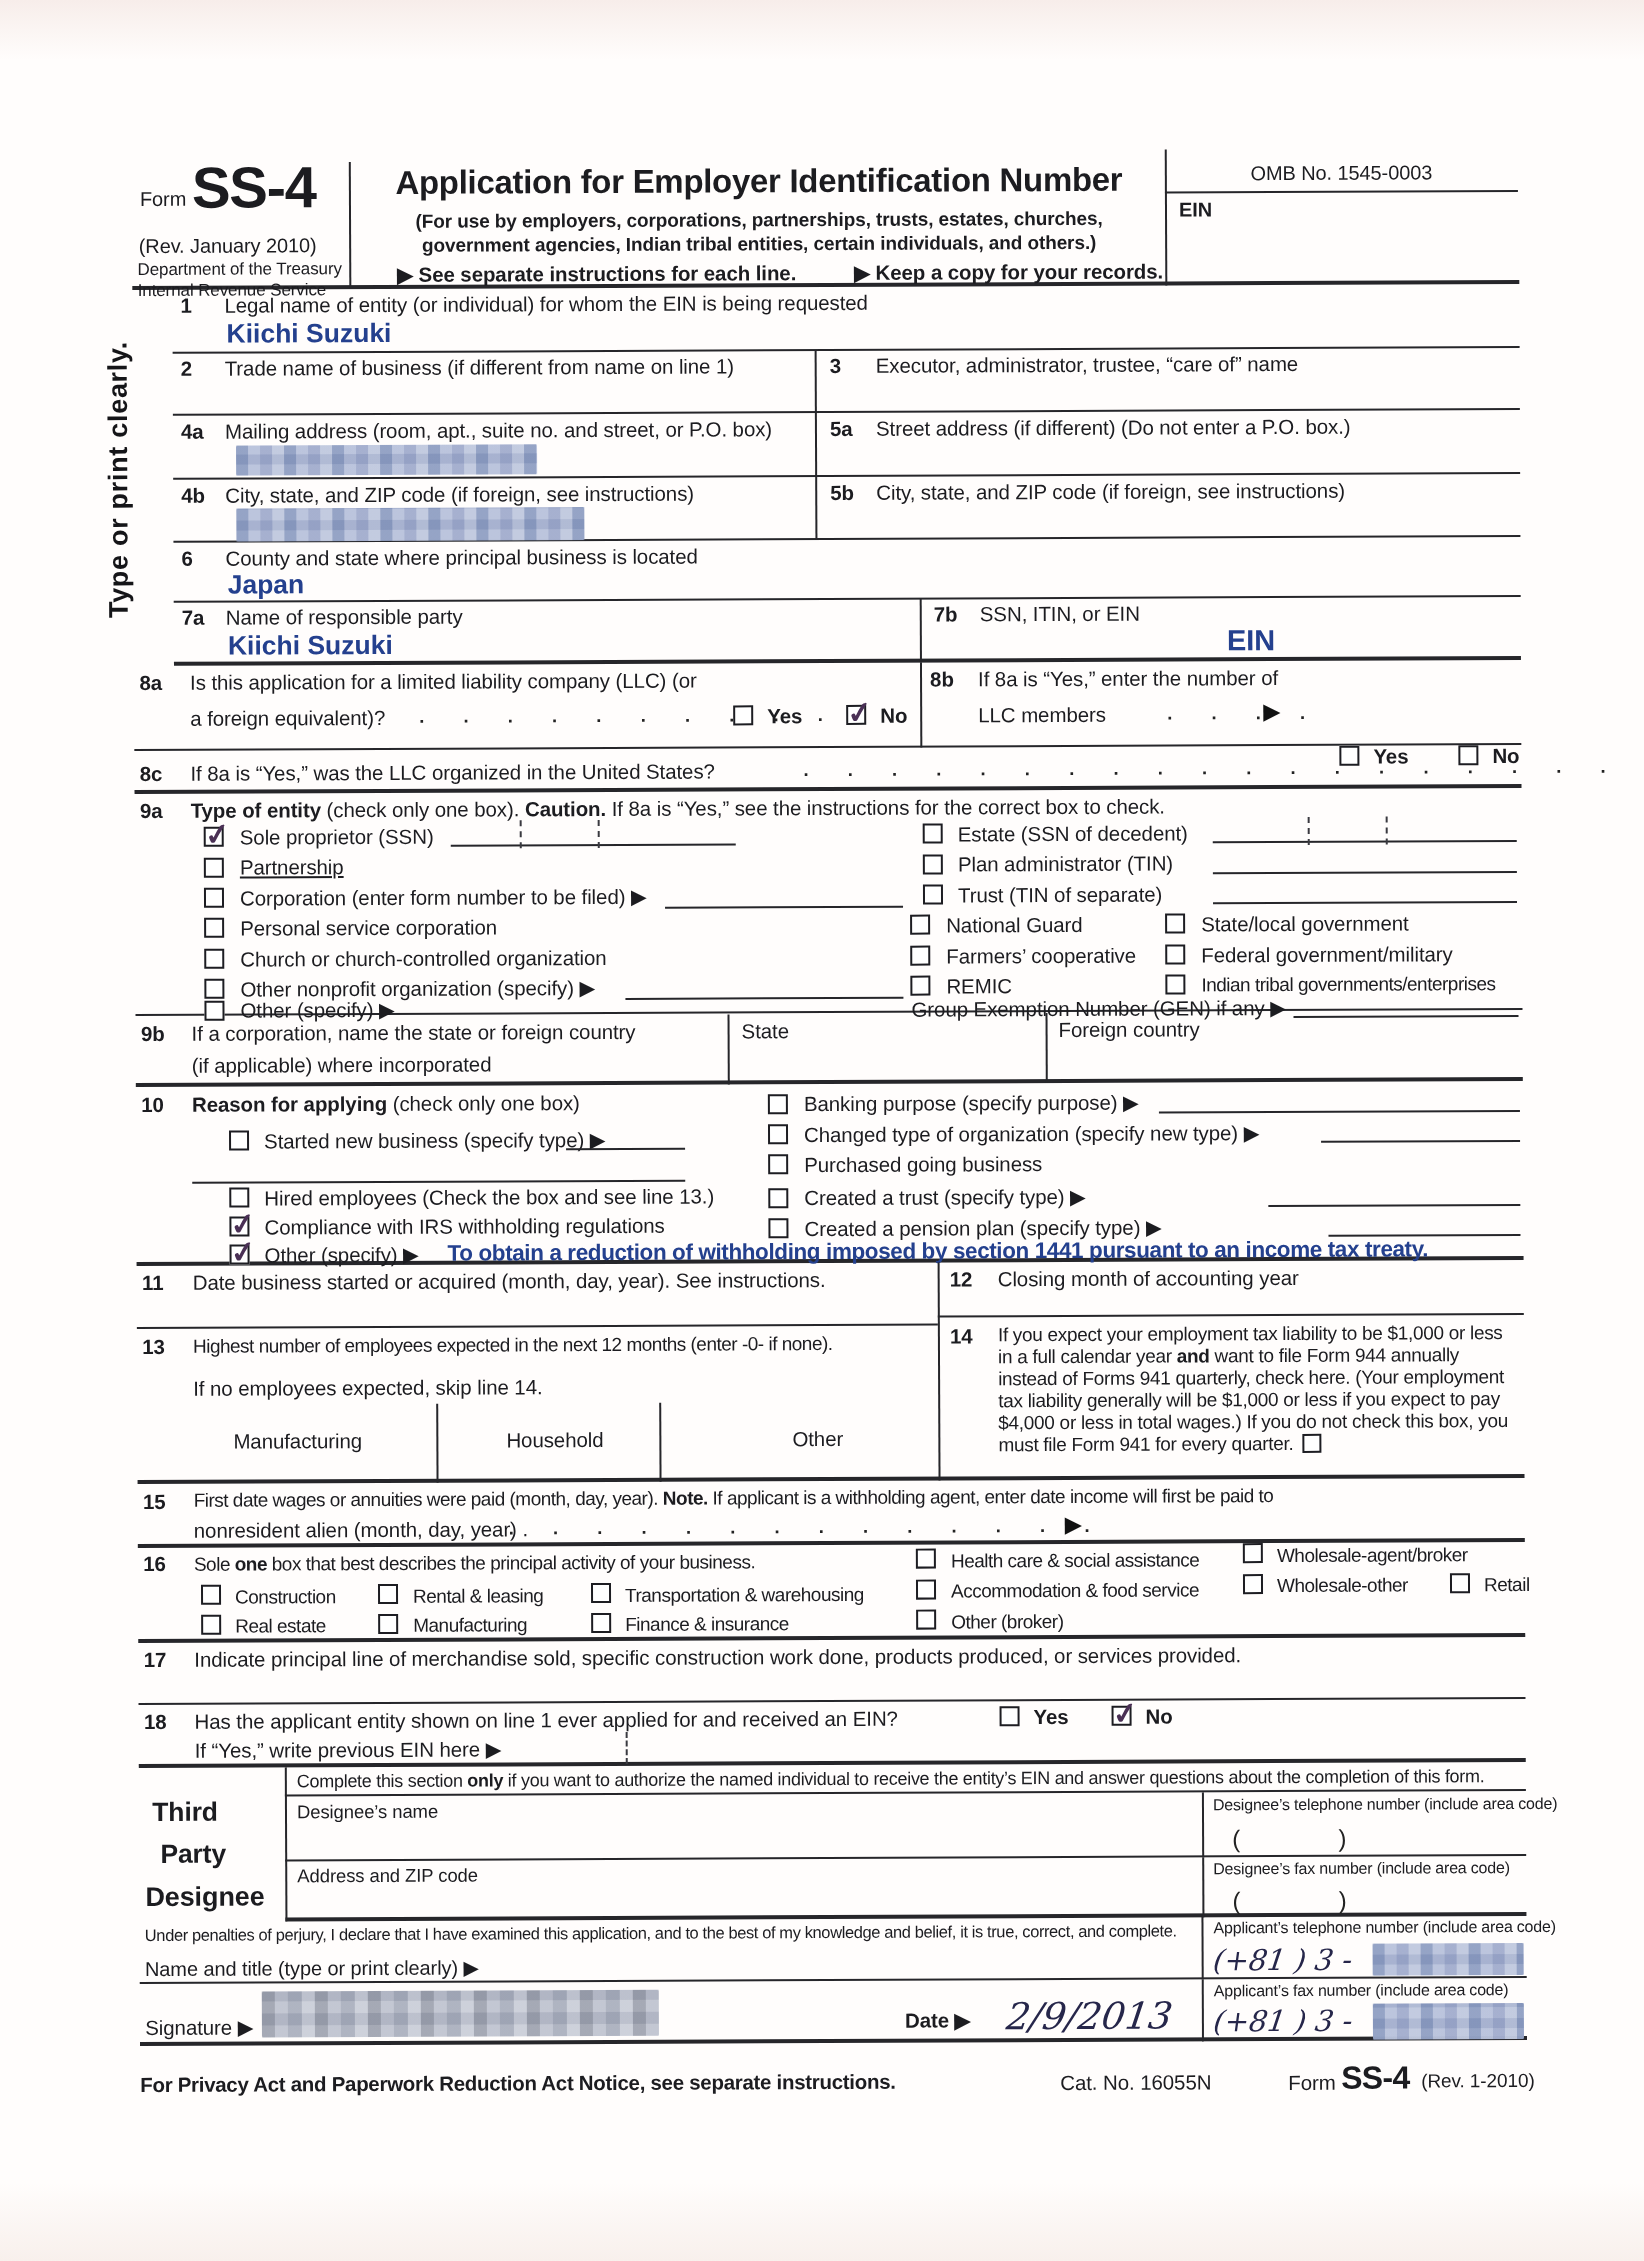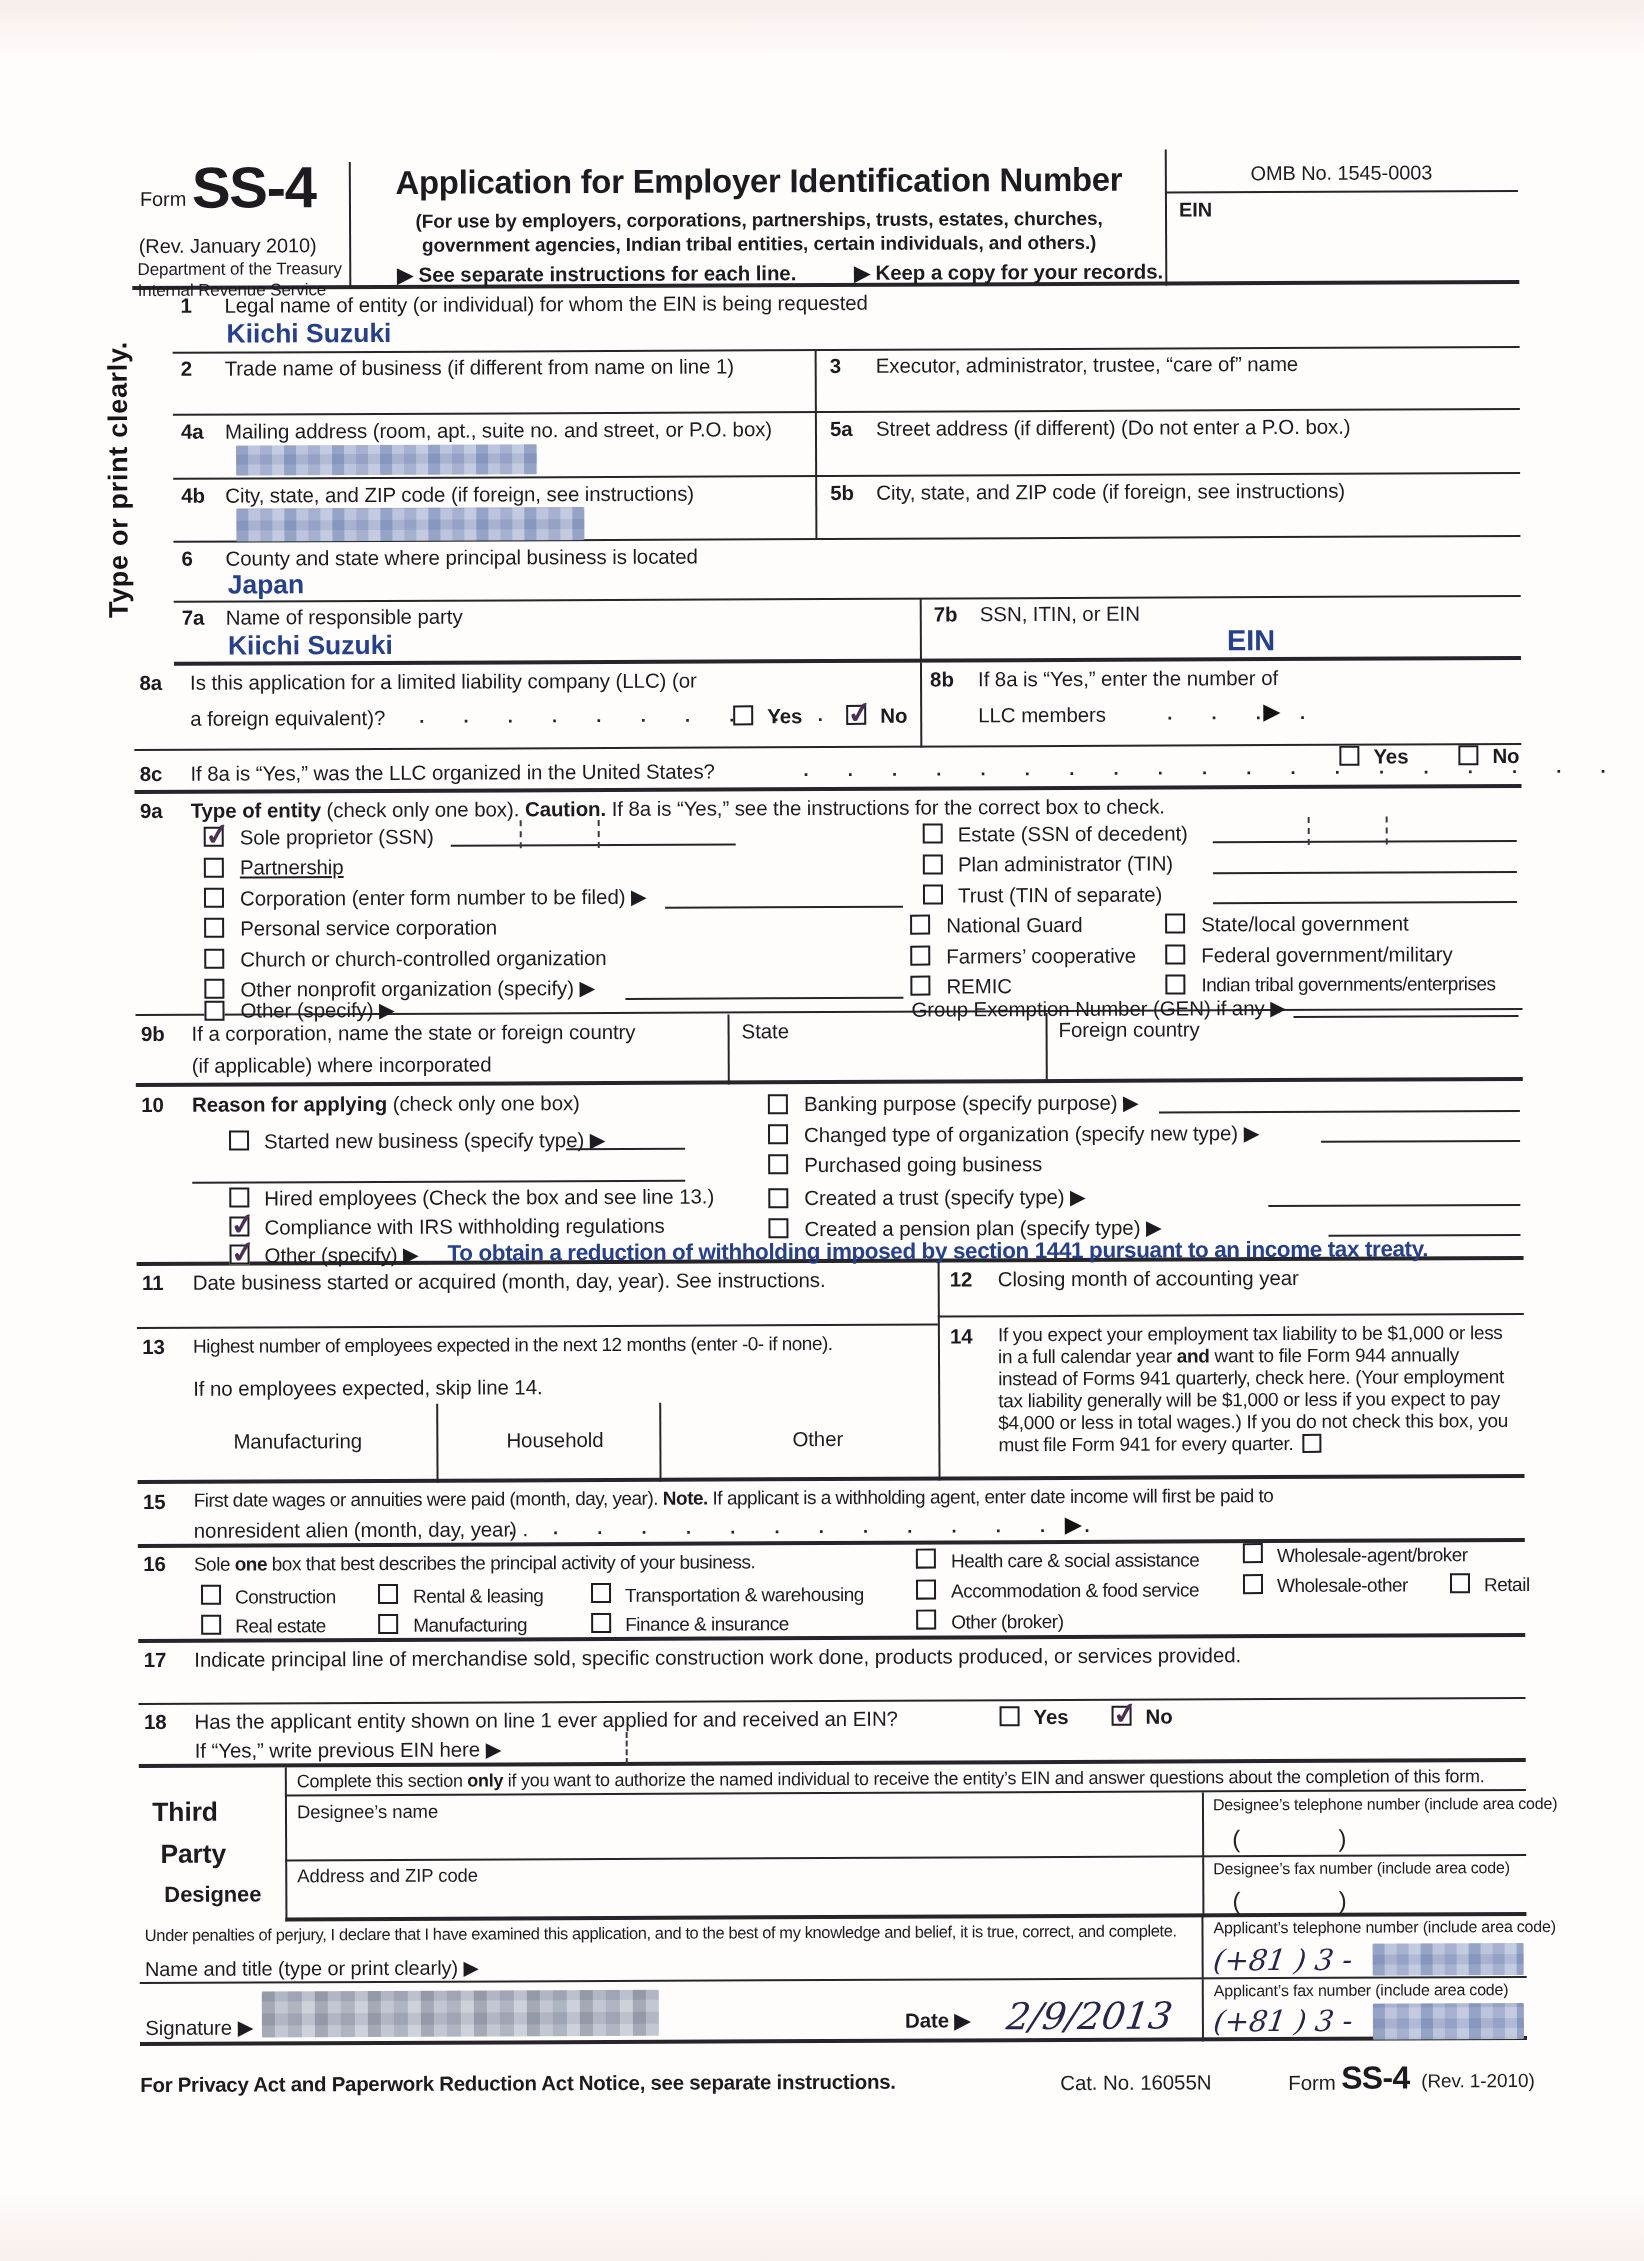--- a/index.html
+++ b/index.html
@@ -321,21 +321,21 @@
       <span class="t b" style="left:895px;top:4px;">Yes</span>
       <span class="cb checked" style="left:973px;top:5.3px;"></span>
       <span class="t b" style="left:1007px;top:4px;">No</span>
       <span class="t" style="left:56px;top:34px;">If “Yes,” write previous EIN here ▶</span>
       <div class="tick" style="left:487px;top:29px;height:32px;"></div>
     </div>
 
     <div style="position:absolute;left:0;top:1614px;width:146px;height:154px;">
       <span class="t b" style="left:13.2px;top:29px;font-size:26.5px;">Third</span>
       <span class="t b" style="left:13.2px;top:71px;font-size:26.5px;margin-left:8px;">Party</span>
-      <span class="t b" style="left:25px;top:114px;font-size:22px;text-align:right;">Designee</span>
+      <span class="t b" style="left:6px;top:114px;font-size:27px;text-align:right;">Designee</span>
     </div>
     <div class="vl" style="left:146px;top:1614px;height:154px;"></div>
 
     <div class="row" style="left:146px;top:1614px;width:1241px;height:29px;border-bottom-width:2px;">
       <span class="t" style="left:12px;top:4px;font-size:18px;letter-spacing:-0.3px;">
         <span>Complete this section </span><span class="b">only</span><span> if you want to authorize the named individual to receive the entity’s EIN and answer questions about the completion of this form.</span>
       </span>
     </div>
     <div class="row" style="left:146px;top:1643px;width:1241px;height:65px;">
       <span class="t" style="left:12px;top:5.3px;font-size:18.5px;">Designee’s name</span>

